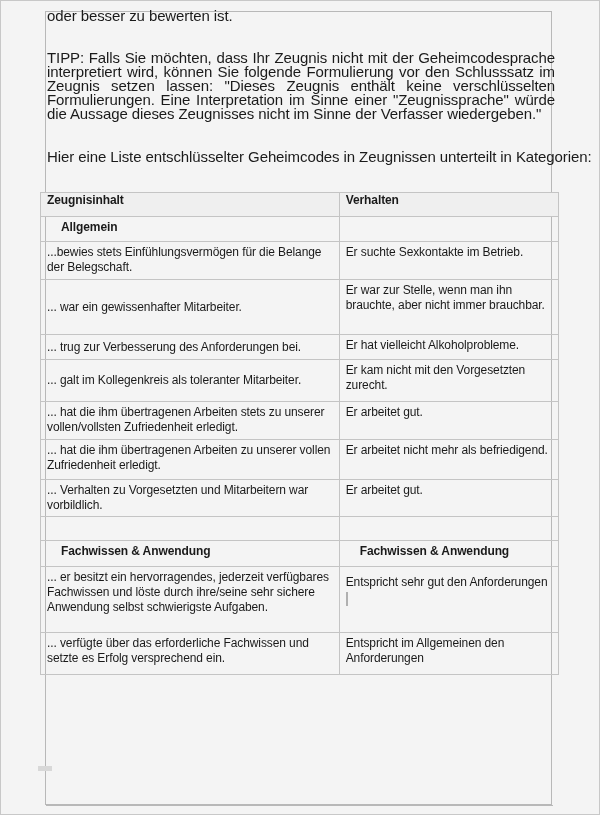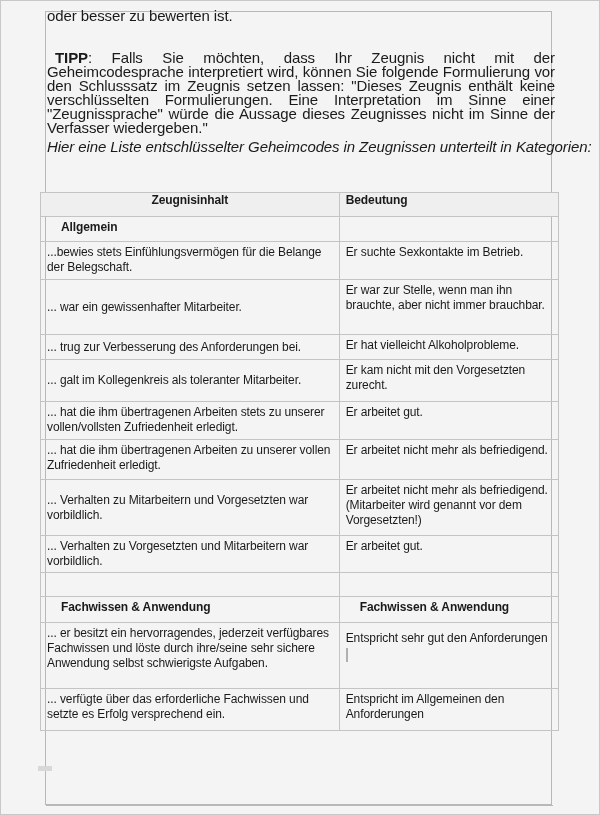--- a/index.html
+++ b/index.html
@@ -38,43 +38,43 @@
       width: 508px;
       font-size: 15px;
       line-height: 14px;
       letter-spacing: -0.1px;
     }
     .doc-text p {
       margin: 0;
     }
     .p-intro { margin-bottom: 28px !important; }
     .p-tipp { text-align: justify; text-align-last: left; }
-    .p-tipp b { font-weight: bold; padding-left: 8px; }
-    .p-list { position: absolute; top: 131px; left: 0; white-space: nowrap; font-style: italic; }
+    .p-tipp b { font-weight: normal; }
+    .p-list { position: absolute; top: 141px; left: 0; white-space: nowrap; }
 
     .table-wrap {
       position: absolute;
       left: 40px;
       top: 192px;
       width: 519px;
     }
     table {
       border-collapse: collapse;
       width: 519px;
       table-layout: fixed;
     }
     td {
       border: 1px solid #c4c4c4;
       vertical-align: top;
       padding: 3px 6px 3px 6px;
       font-size: 12px;
       line-height: 15px;
       letter-spacing: -0.1px;
     }
-    td.col1 { width: 284px; text-align: center; }
+    td.col1 { width: 284px; }
     td.col2 { width: 205px; }
     tr.header td {
       background: #efefef;
       font-weight: bold;
       height: 20px;
       padding-top: 0px;
     }
     tr.cat td { font-weight: bold; padding-left: 20px; }
     td.vmid { vertical-align: middle; }
     .cursor-mark {
@@ -111,21 +111,21 @@
   <p class="p-intro">oder besser zu bewerten ist.</p>
   <p class="p-tipp"><b>TIPP</b><span>: Falls Sie möchten, dass Ihr Zeugnis nicht mit der Geheimcodesprache interpretiert wird, können Sie folgende Formulierung vor den Schlusssatz im Zeugnis setzen lassen: "Dieses Zeugnis enthält keine verschlüsselten Formulierungen. Eine Interpretation im Sinne einer "Zeugnissprache" würde die Aussage dieses Zeugnisses nicht im Sinne der Verfasser wiedergeben."</span></p>
   <p class="p-list">Hier eine Liste entschlüsselter Geheimcodes in Zeugnissen unterteilt in Kategorien:</p>
 </div>
 
 <div class="table-wrap">
   <table>
     <tbody>
         <tr class="header">
       <td class="col1">Zeugnisinhalt</td>
-      <td class="col2">Bedeutung</td>
+      <td class="col2">Verhalten</td>
     </tr>
     <tr class="cat" style="height:25px">
       <td>Allgemein</td>
       <td></td>
     </tr>
     <tr style="height:38px">
       <td>...bewies stets Einfühlungsvermögen für die Belange der Belegschaft.</td>
       <td>Er suchte Sexkontakte im Betrieb.</td>
     </tr>
     <tr style="height:55px">
@@ -140,24 +140,20 @@
       <td class="vmid">... galt im Kollegenkreis als toleranter Mitarbeiter.</td>
       <td>Er kam nicht mit den Vorgesetzten zurecht.</td>
     </tr>
     <tr style="height:38px">
       <td>... hat die ihm übertragenen Arbeiten stets zu unserer vollen/vollsten Zufriedenheit erledigt.</td>
       <td>Er arbeitet gut.</td>
     </tr>
     <tr style="height:40px">
       <td>... hat die ihm übertragenen Arbeiten zu unserer vollen Zufriedenheit erledigt.</td>
       <td>Er arbeitet nicht mehr als befriedigend.</td>
-    </tr>
-    <tr style="height:56px">
-      <td class="vmid">... Verhalten zu Mitarbeitern und Vorgesetzten war vorbildlich.</td>
-      <td>Er arbeitet nicht mehr als befriedigend. (Mitarbeiter wird genannt vor dem Vorgesetzten!)</td>
     </tr>
     <tr style="height:36px">
       <td>... Verhalten zu Vorgesetzten und Mitarbeitern war vorbildlich.</td>
       <td>Er arbeitet gut.</td>
     </tr>
     <tr style="height:24px">
       <td></td>
       <td></td>
     </tr>
     <tr class="cat" style="height:26px">

